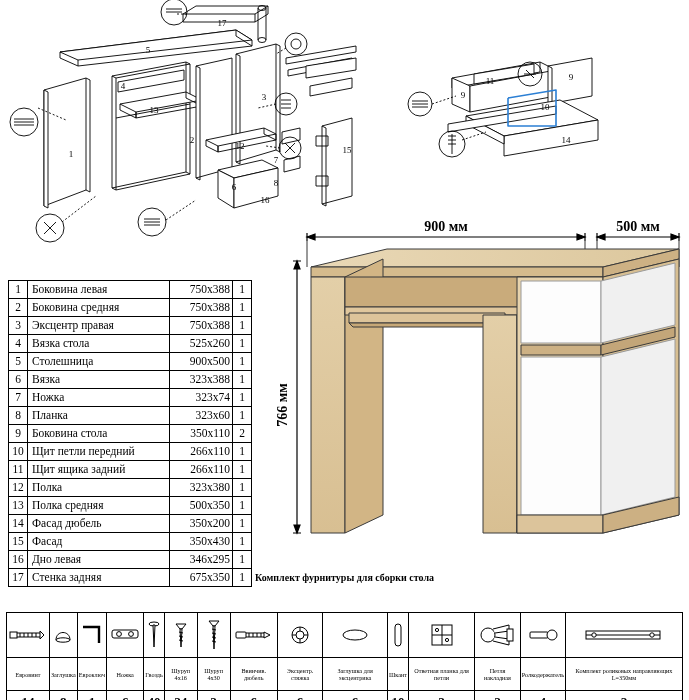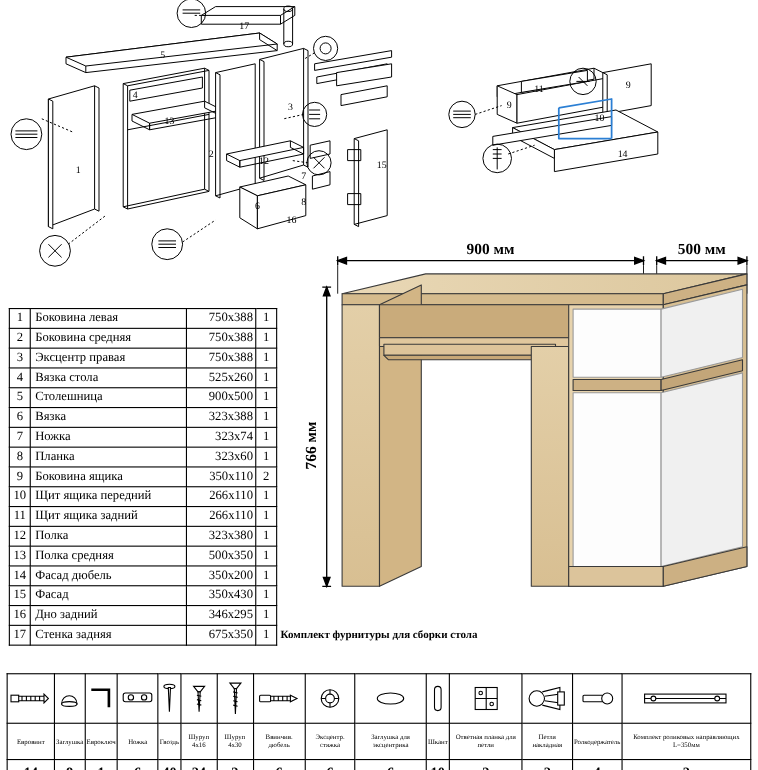--- a/index.html
+++ b/index.html
@@ -247,27 +247,27 @@
           <td class="qty">1</td>
         </tr>
       <tr>
           <td class="num">8</td>
           <td class="name">Планка</td>
           <td class="size">323х60</td>
           <td class="qty">1</td>
         </tr>
       <tr>
           <td class="num">9</td>
-          <td class="name">Боковина ящика</td>
+          <td class="name">Боковина стола</td>
           <td class="size">350х110</td>
           <td class="qty">2</td>
         </tr>
       <tr>
           <td class="num">10</td>
-          <td class="name">Щит ящика передний</td>
+          <td class="name">Щит петли передний</td>
           <td class="size">266х110</td>
           <td class="qty">1</td>
         </tr>
       <tr>
           <td class="num">11</td>
           <td class="name">Щит ящика задний</td>
           <td class="size">266х110</td>
           <td class="qty">1</td>
         </tr>
       <tr>
@@ -289,21 +289,21 @@
           <td class="qty">1</td>
         </tr>
       <tr>
           <td class="num">15</td>
           <td class="name">Фасад</td>
           <td class="size">350х430</td>
           <td class="qty">1</td>
         </tr>
       <tr>
           <td class="num">16</td>
-          <td class="name">Дно задний</td>
+          <td class="name">Дно левая</td>
           <td class="size">346х295</td>
           <td class="qty">1</td>
         </tr>
       <tr>
           <td class="num">17</td>
           <td class="name">Стенка задняя</td>
           <td class="size">675х350</td>
           <td class="qty">1</td>
         </tr>
     </tbody>

